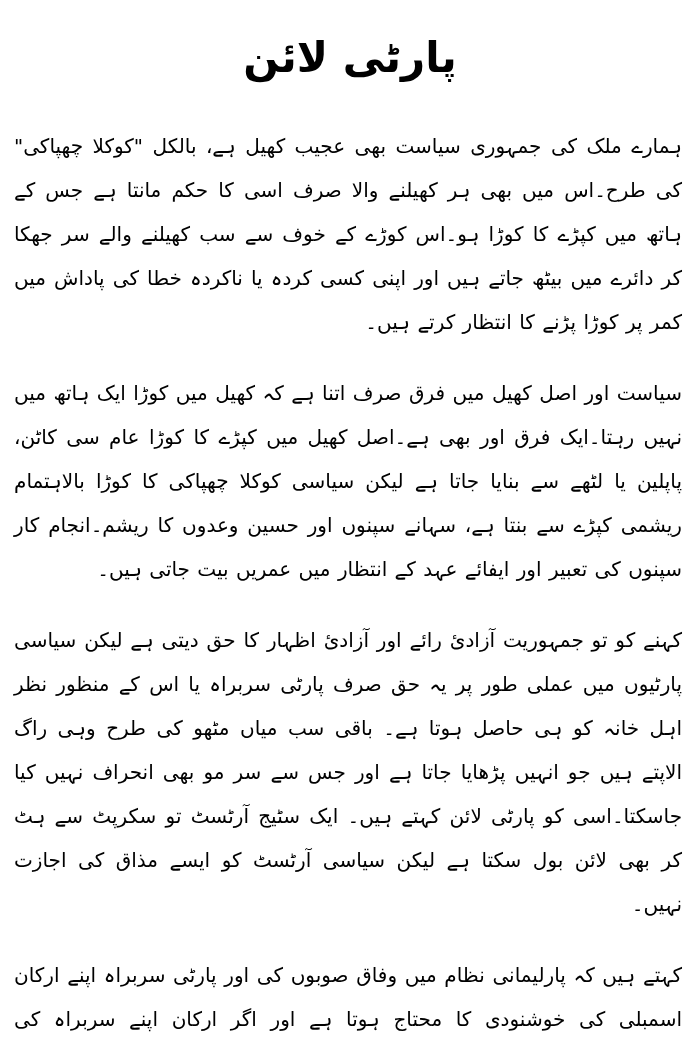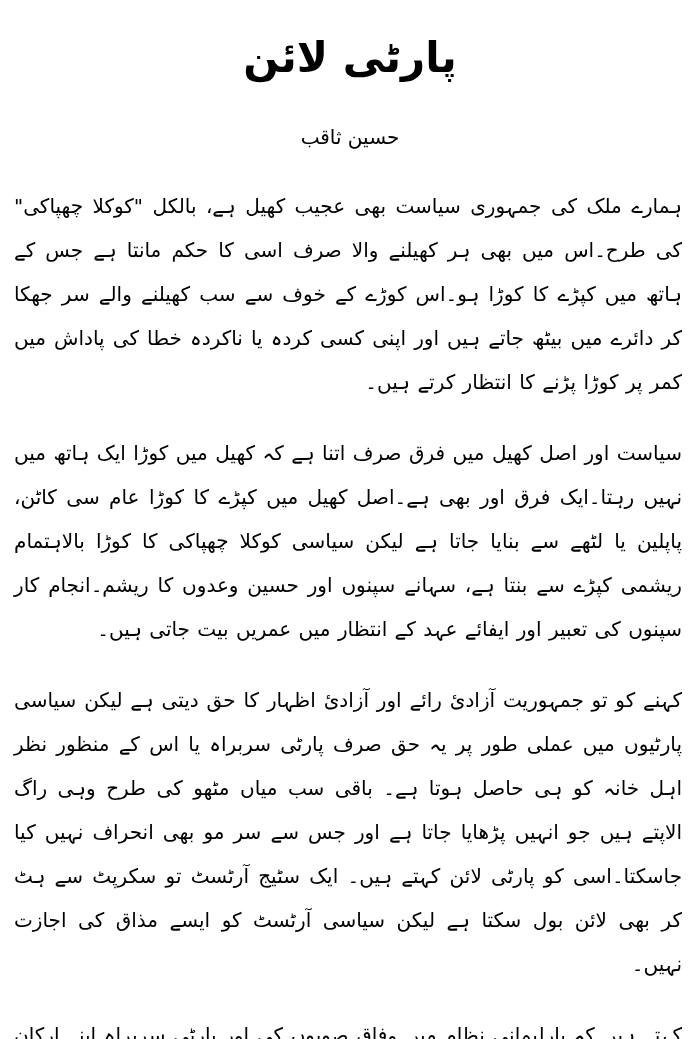--- a/index.html
+++ b/index.html
@@ -46,21 +46,20 @@
     margin: 0 4px 27px 0;
     word-spacing: 1px;
   }
 </style>
 </head>
 <body>
 
 <div class="page">
   <h1 class="title">پارٹی لائن</h1>
 
-  <div class="author">حسین ثاقب</div>
 
   <div class="body">
     <p>ہمارے ملک کی جمہوری سیاست بھی عجیب کھیل ہے، بالکل "کوکلا چھپاکی" کی طرح۔اس میں بھی ہر کھیلنے والا صرف اسی کا حکم مانتا ہے جس کے ہاتھ میں کپڑے کا کوڑا ہو۔اس کوڑے کے خوف سے سب کھیلنے والے سر جھکا کر دائرے میں بیٹھ جاتے ہیں اور اپنی کسی کردہ یا ناکردہ خطا کی پاداش میں کمر پر کوڑا پڑنے کا انتظار کرتے ہیں۔</p>
     <p>سیاست اور اصل کھیل میں فرق صرف اتنا ہے کہ کھیل میں کوڑا ایک ہاتھ میں نہیں رہتا۔ایک فرق اور بھی ہے۔اصل کھیل میں کپڑے کا کوڑا عام سی کاٹن، پاپلین یا لٹھے سے بنایا جاتا ہے لیکن سیاسی کوکلا چھپاکی کا کوڑا بالاہتمام ریشمی کپڑے سے بنتا ہے، سہانے سپنوں اور حسین وعدوں کا ریشم۔انجام کار سپنوں کی تعبیر اور ایفائے عہد کے انتظار میں عمریں بیت جاتی ہیں۔</p>
     <p>کہنے کو تو جمہوریت آزادیٔ رائے اور آزادیٔ اظہار کا حق دیتی ہے لیکن سیاسی پارٹیوں میں عملی طور پر یہ حق صرف پارٹی سربراہ یا اس کے منظور نظر اہل خانہ کو ہی حاصل ہوتا ہے۔ باقی سب میاں مٹھو کی طرح وہی راگ الاپتے ہیں جو انہیں پڑھایا جاتا ہے اور جس سے سر مو بھی انحراف نہیں کیا جاسکتا۔اسی کو پارٹی لائن کہتے ہیں۔ ایک سٹیج آرٹسٹ تو سکرپٹ سے ہٹ کر بھی لائن بول سکتا ہے لیکن سیاسی آرٹسٹ کو ایسے مذاق کی اجازت نہیں۔</p>
     <p>کہتے ہیں کہ پارلیمانی نظام میں وفاق صوبوں کی اور پارٹی سربراہ اپنے ارکان اسمبلی کی خوشنودی کا محتاج ہوتا ہے اور اگر ارکان اپنے سربراہ کی پالیسیوں سے اختلاف کریں تو سربراہ کو پارٹی کا، یا اگر وہ برسر اقتدار ہو تو حکومتی عہدہ چھوڑنا پڑتا ہے۔ہماری جمہوریت میں ایسا مذاق ناپسندیدہ شرعی عیب سمجھا جاتا ہے۔اس پارلیمانی عیب کا علاج بھی چودھویں اور اٹھارہویں آئینی ترمیم کے ذریعے کر دیا گیا ہے۔</p>
   </div>
 </div>
 
 </body></html>

